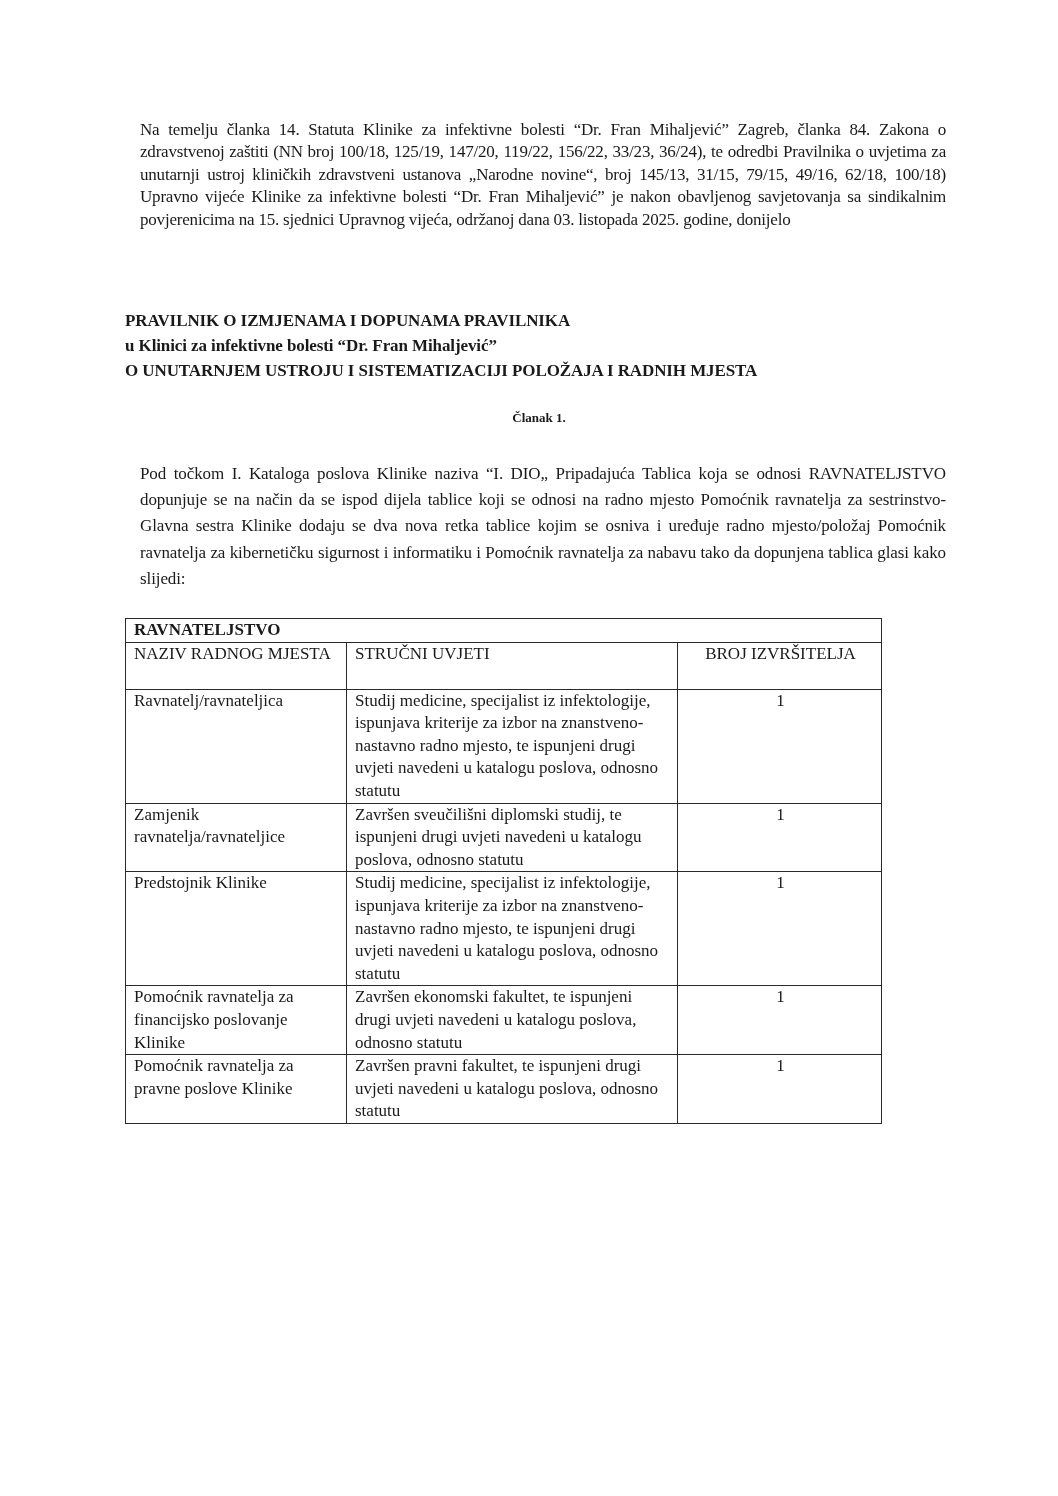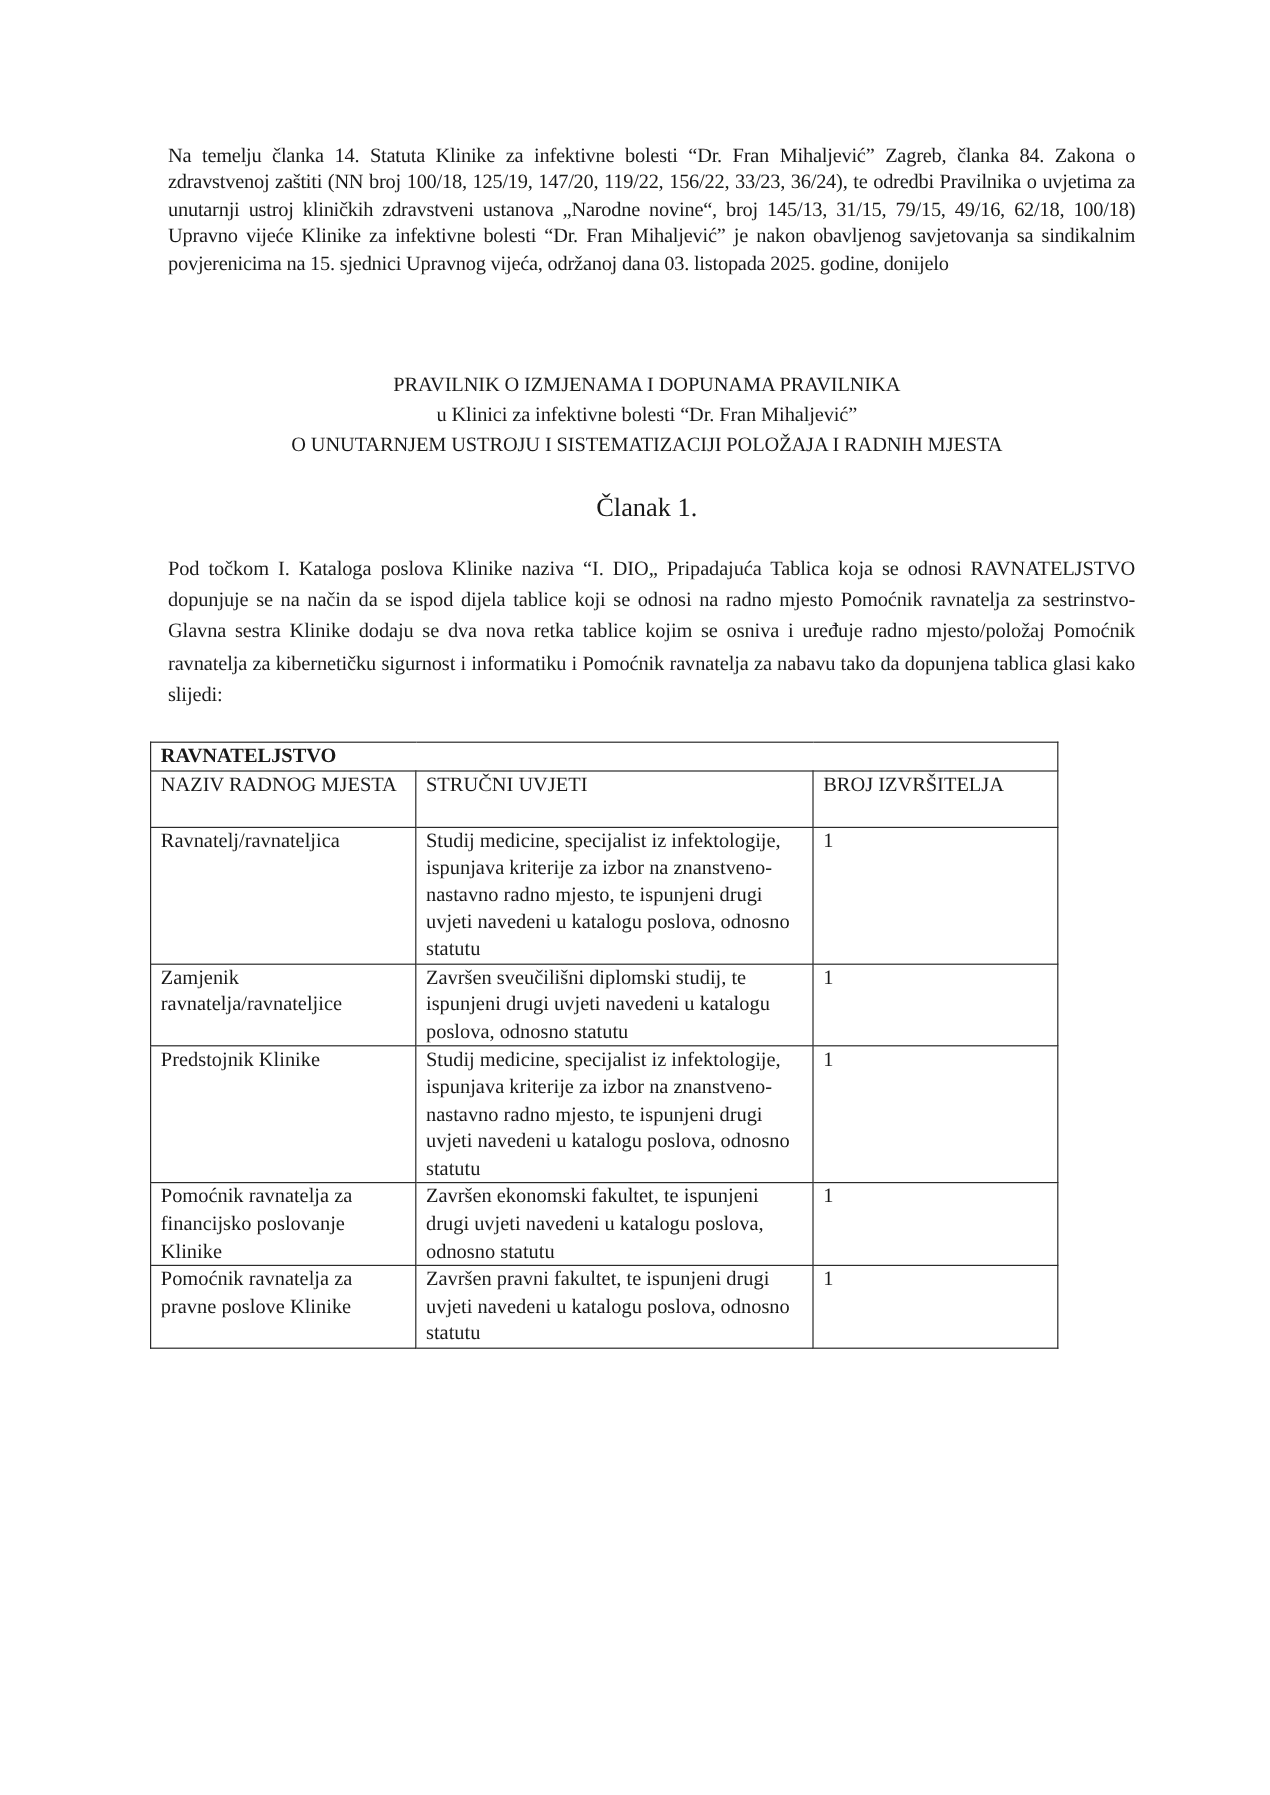--- a/index.html
+++ b/index.html
@@ -8,44 +8,44 @@
     font-family: "Liberation Serif", "DejaVu Serif", serif;
     color: #1a1a1a;
   }
   .intro {
     position: absolute; left: 140px; top: 119px; width: 806px;
     font-size: 17px; line-height: 22.4px; text-align: justify;
     letter-spacing: -0.2px;
   }
   .title {
     position: absolute; left: 125px; top: 308px; width: 828px;
-    text-align: center; font-weight: normal; font-size: 17px; line-height: 25px;
+    text-align: left; font-weight: bold; font-size: 17px; line-height: 25px;
     letter-spacing: -0.1px;
   }
   .article {
     position: absolute; left: 125px; top: 410px; width: 828px;
-    text-align: center; font-weight: normal; font-size: 22px;
+    text-align: center; font-weight: bold; font-size: 13px;
   }
   .para {
     position: absolute; left: 140px; top: 461px; width: 806px;
     font-size: 17px; line-height: 26.2px; text-align: justify;
     letter-spacing: -0.1px;
   }
   table.catalog {
     position: absolute; left: 125px; top: 618px; width: 757px;
     border-collapse: collapse; font-size: 17px; line-height: 22.6px;
   }
   table.catalog td {
     border: 1px solid #2a2a2a; vertical-align: top; padding: 0 6px 0 8px;
   }
   .section-row td { font-weight: bold; height: 22px; }
   .head-row td { height: 46px; }
   .c1 { width: 206px; margin-top: 36px; }
   .c2 { width: 316px; }
-  .c3 { }
+  .c3 { text-align: center; }
 </style>
 </head>
 <body>
 
 <div class="intro">Na temelju članka 14. Statuta Klinike za infektivne bolesti “Dr. Fran Mihaljević” Zagreb, članka 84. Zakona o zdravstvenoj zaštiti (NN broj 100/18, 125/19, 147/20, 119/22, 156/22, 33/23, 36/24), te odredbi Pravilnika o uvjetima za unutarnji ustroj kliničkih zdravstveni ustanova „Narodne novine“, broj 145/13, 31/15, 79/15, 49/16, 62/18, 100/18) Upravno vijeće Klinike za infektivne bolesti “Dr. Fran Mihaljević” je nakon obavljenog savjetovanja sa sindikalnim povjerenicima na 15. sjednici Upravnog vijeća, održanoj dana 03. listopada 2025. godine, donijelo</div>
 
 <div class="title">
   <div>PRAVILNIK O IZMJENAMA I DOPUNAMA PRAVILNIKA</div>
   <div>u Klinici za infektivne bolesti “Dr. Fran Mihaljević”</div>
   <div>O UNUTARNJEM USTROJU I SISTEMATIZACIJI POLOŽAJA I RADNIH MJESTA</div>

